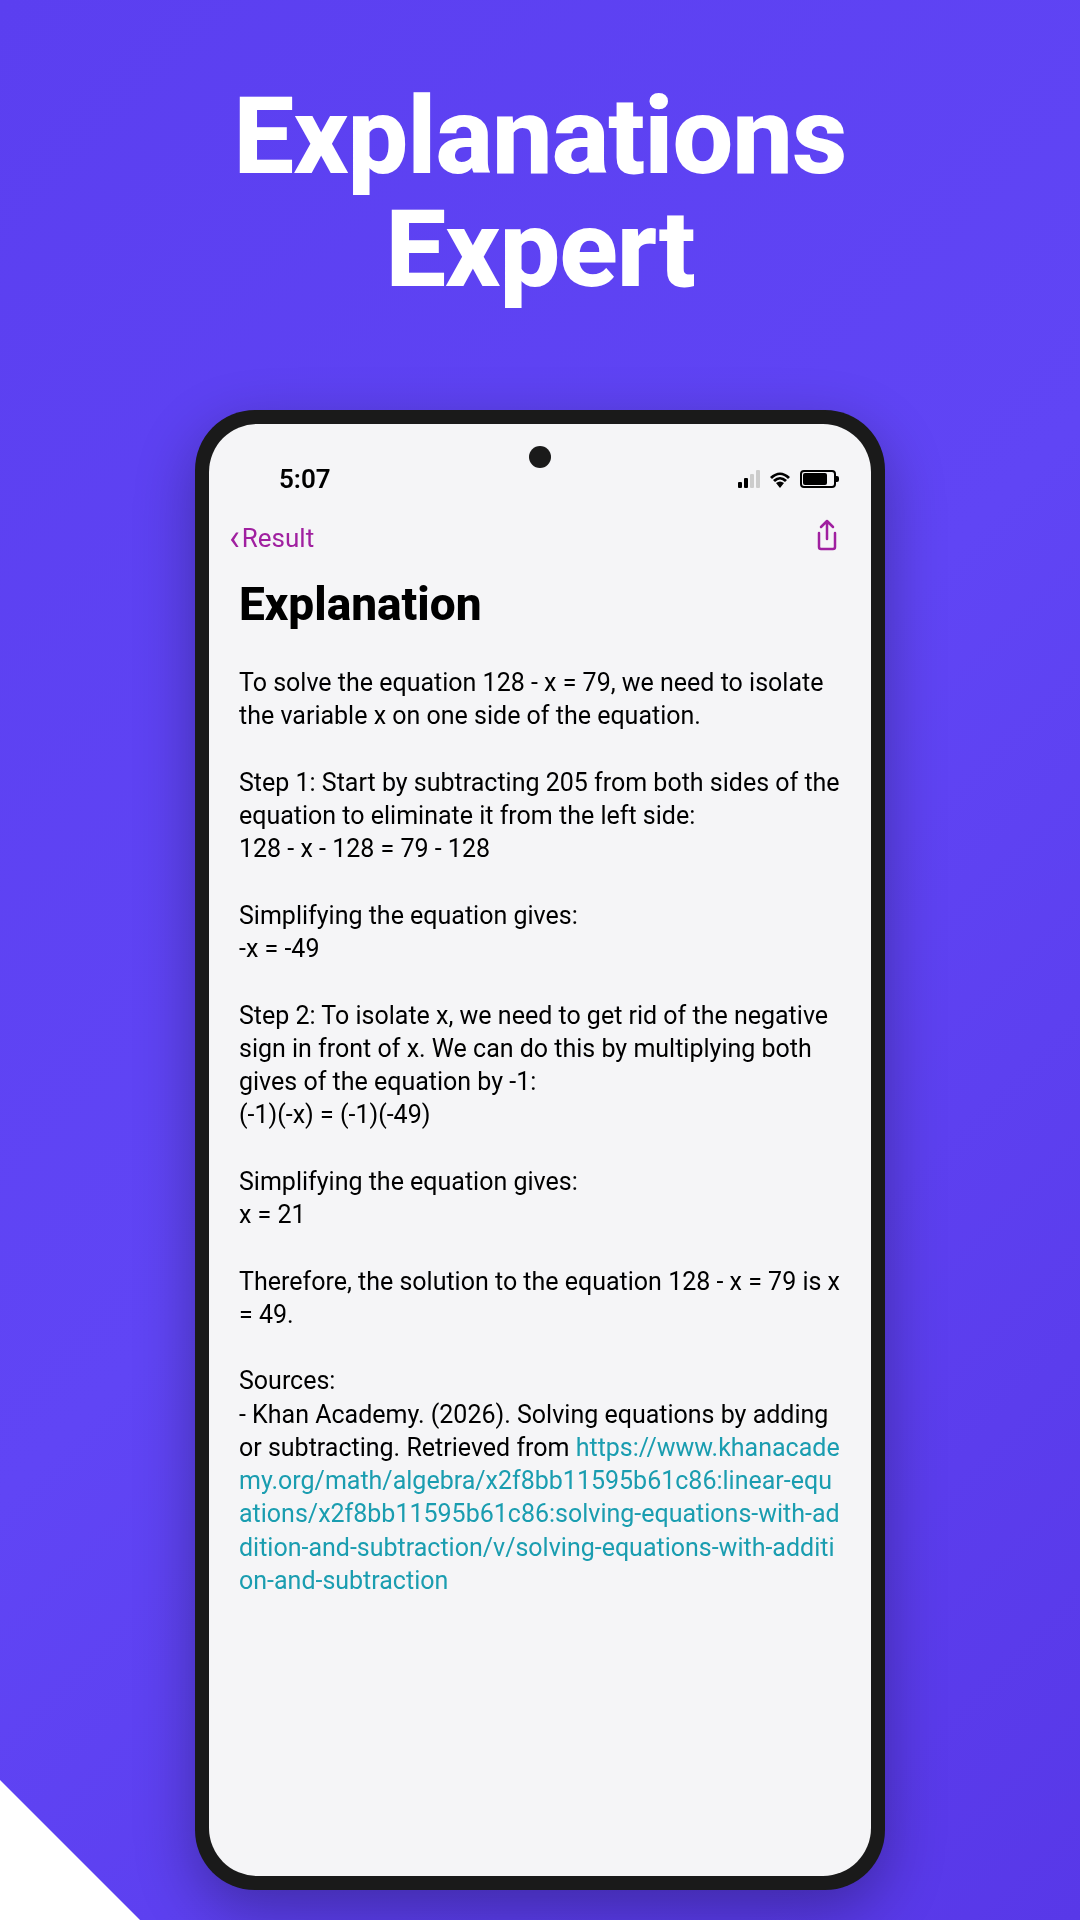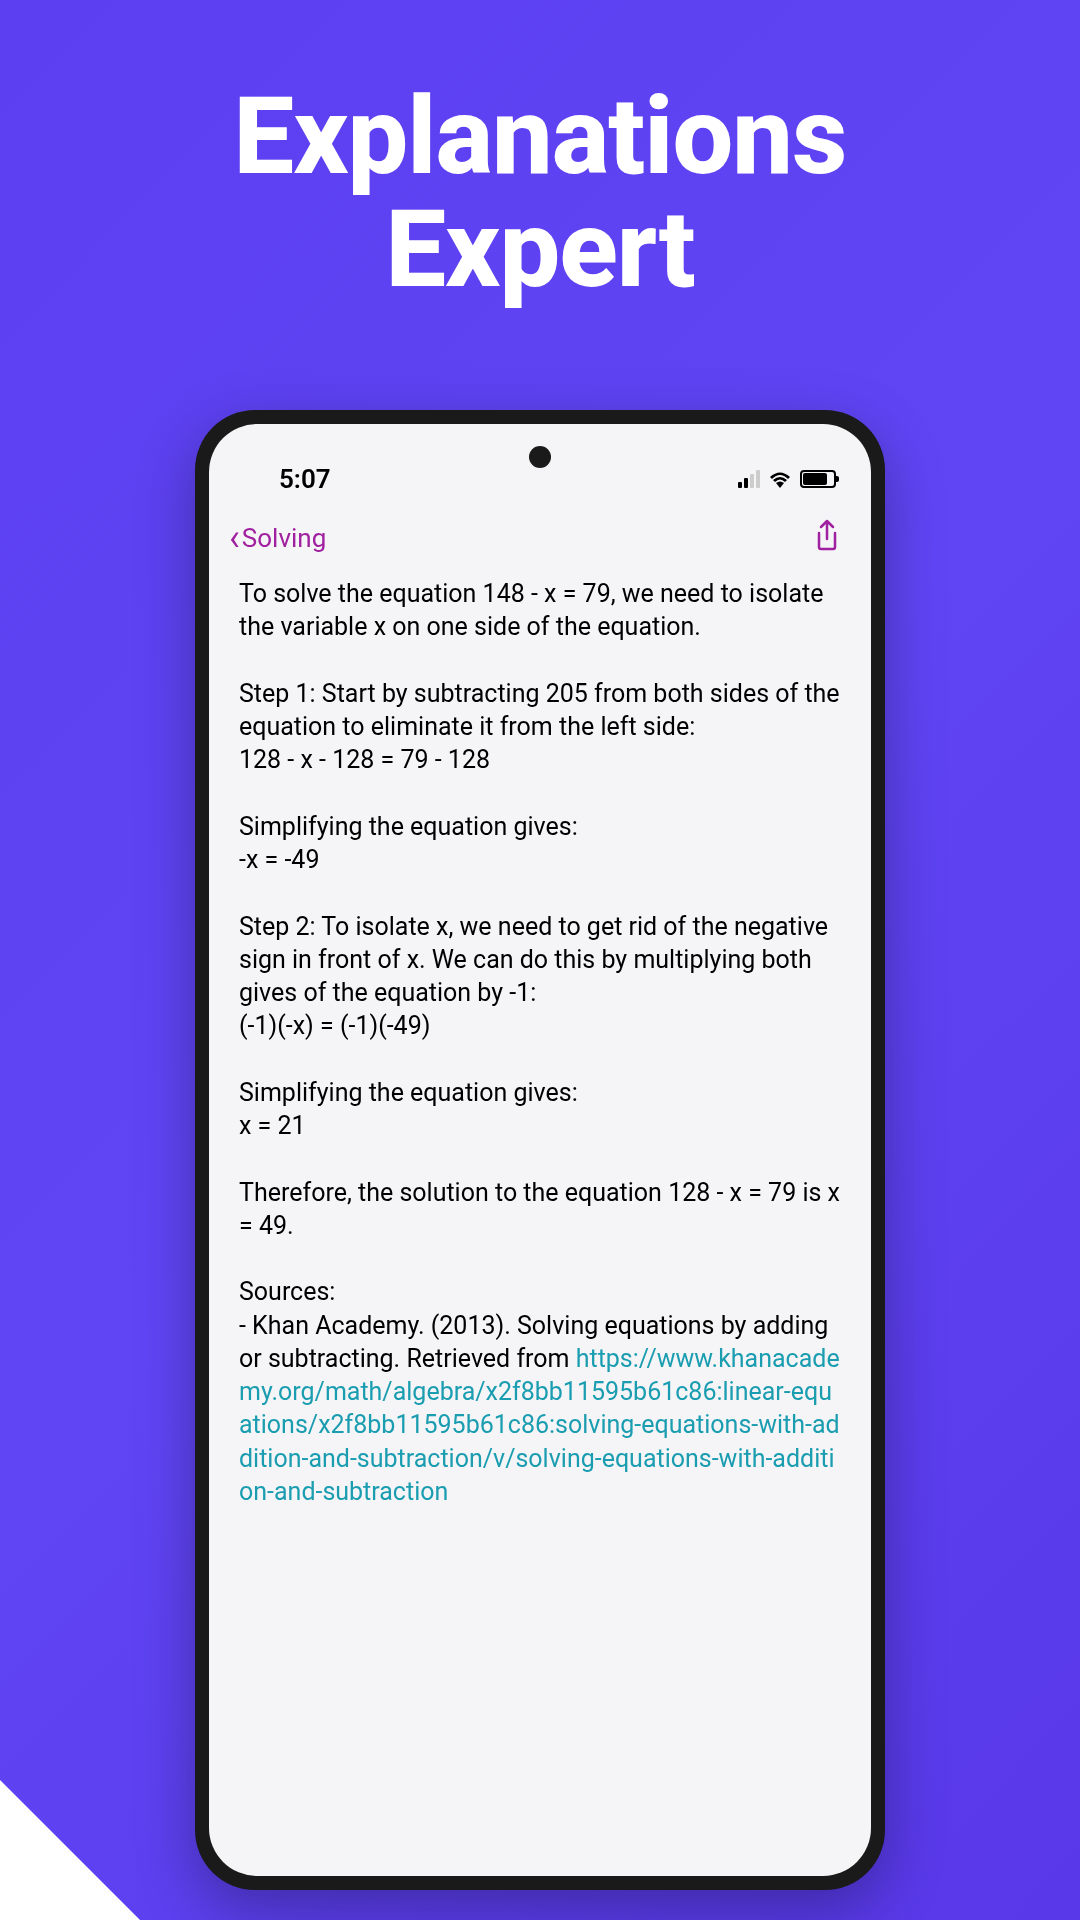--- a/index.html
+++ b/index.html
@@ -221,46 +221,47 @@
         </svg>
         <div class="battery-icon">
           <div class="battery-fill"></div>
         </div>
       </div>
     </div>
 
     <div class="nav-bar">
       <div class="back-button">
         <span class="back-chevron">‹</span>
-        <span>Solving</span>
+        <span>Result</span>
       </div>
       <div class="share-button">
         <svg width="28" height="34" viewBox="0 0 28 34">
           <path d="M14 2 L14 20 M14 2 L8 8 M14 2 L20 8" stroke="#a020a0" stroke-width="2.5" fill="none" stroke-linecap="round"></path>
           <path d="M6 14 L6 28 Q6 30 8 30 L20 30 Q22 30 22 28 L22 14" stroke="#a020a0" stroke-width="2.5" fill="none" stroke-linecap="round"></path>
         </svg>
       </div>
     </div>
 
     <div class="content-area">
-
-      <div class="explanation-text"><span>To solve the equation 148 - x = 79, we need to isolate the variable x on one side of the equation.</span>
+      <h1 class="page-heading">Explanation</h1>
+
+      <div class="explanation-text"><span>To solve the equation 128 - x = 79, we need to isolate the variable x on one side of the equation.</span>
 
 <span>Step 1: Start by subtracting 205 from both sides of the equation to eliminate it from the left side:</span>
 <span>128 - x - 128 = 79 - 128</span>
 
 <span>Simplifying the equation gives:</span>
 <span>-x = -49</span>
 
 <span>Step 2: To isolate x, we need to get rid of the negative sign in front of x. We can do this by multiplying both gives of the equation by -1:</span>
 <span>(-1)(-x) = (-1)(-49)</span>
 
 <span>Simplifying the equation gives:</span>
 <span>x = 21</span>
 
 <span>Therefore, the solution to the equation 128 - x = 79 is x = 49.</span>
 
 <span>Sources:</span>
-<span>- Khan Academy. (2013). Solving equations by adding or subtracting. Retrieved from </span><a class="source-link">https://www.khanacademy.org/math/algebra/x2f8bb11595b61c86:linear-equations/x2f8bb11595b61c86:solving-equations-with-addition-and-subtraction/v/solving-equations-with-addition-and-subtraction</a></div>
+<span>- Khan Academy. (2026). Solving equations by adding or subtracting. Retrieved from </span><a class="source-link">https://www.khanacademy.org/math/algebra/x2f8bb11595b61c86:linear-equations/x2f8bb11595b61c86:solving-equations-with-addition-and-subtraction/v/solving-equations-with-addition-and-subtraction</a></div>
     </div>
 
   </div>
 </div>
 
 </body></html>

